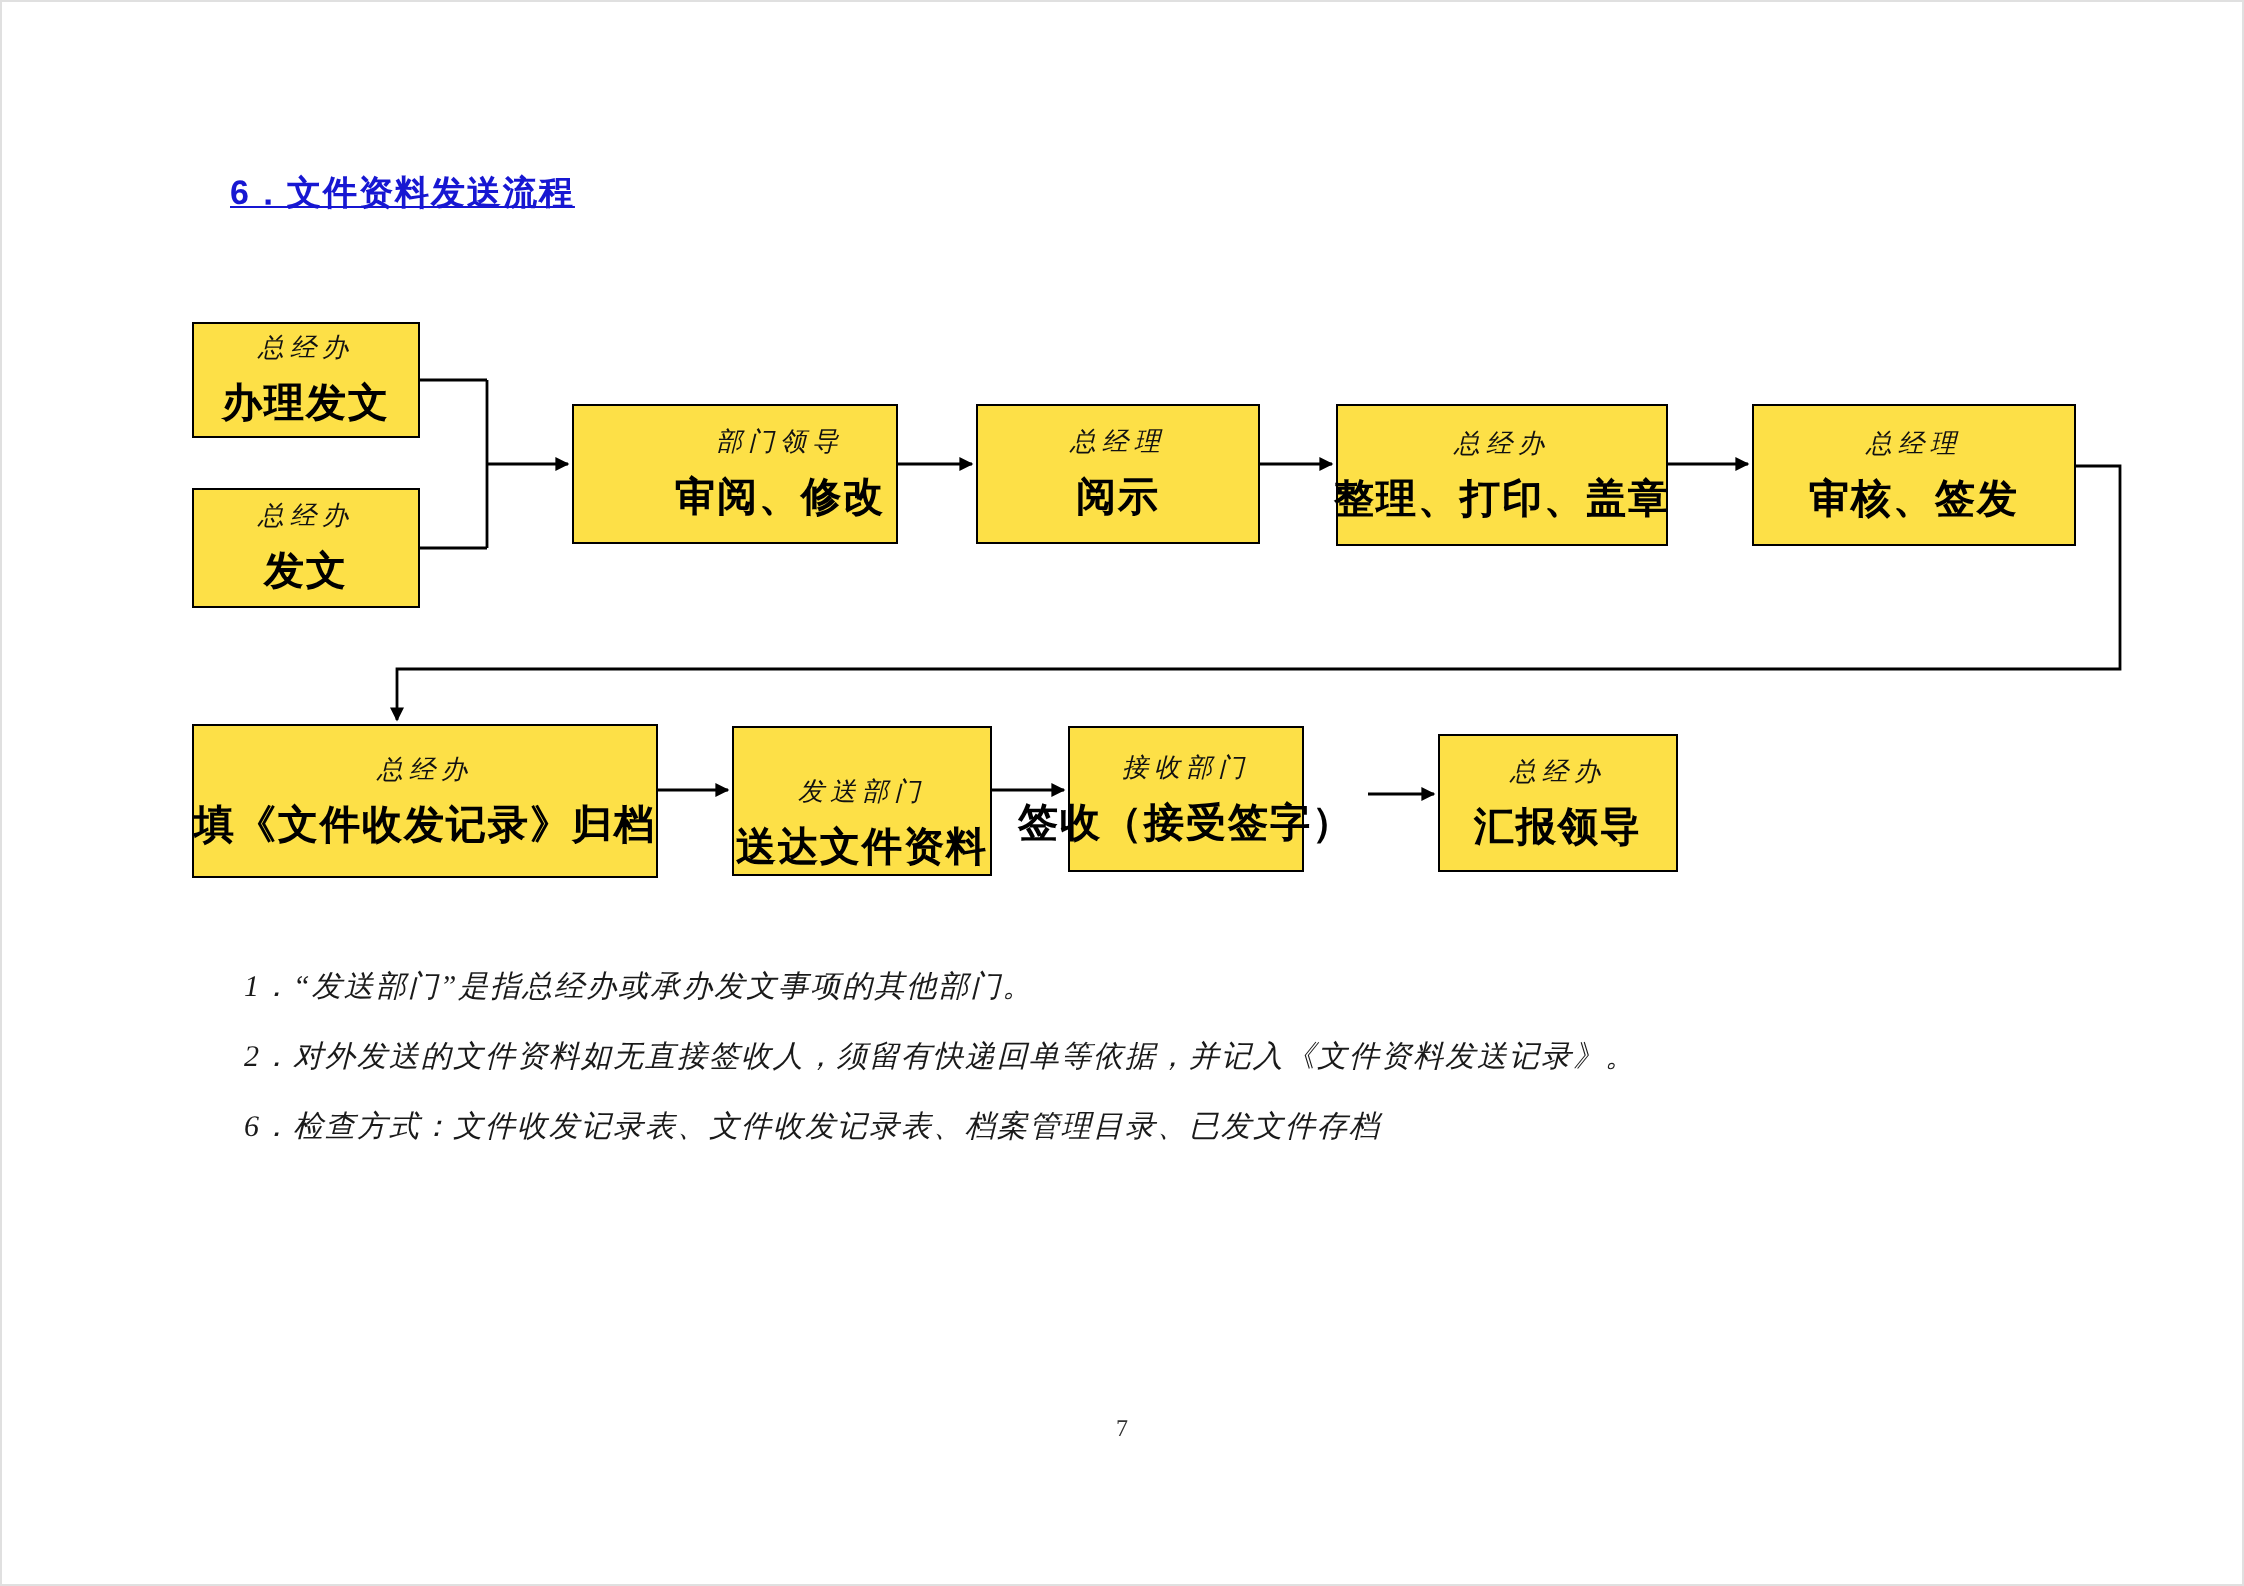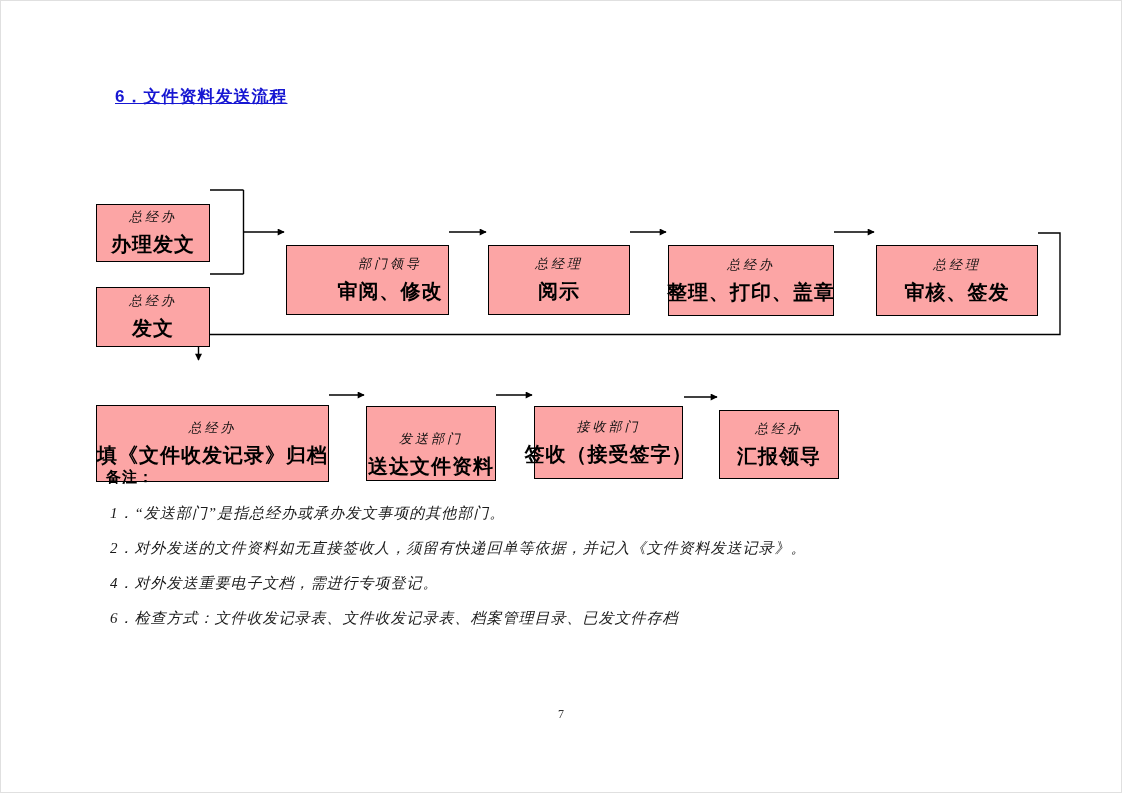--- a/index.html
+++ b/index.html
@@ -16,27 +16,26 @@
   .doc-title{
     position:absolute;left:114px;top:84px;
     font-size:17px;font-weight:bold;color:#1717D2;
     letter-spacing:1px;
     font-family:"Liberation Sans", sans-serif;
     text-decoration:underline;
   }
   .flow-box{
     position:absolute;
     border:1.5px solid #000;
-    background:#fca5a5;
+    background:#fde047;
     box-sizing:border-box;
     display:flex;flex-direction:column;
     align-items:center;justify-content:center;
     gap:5px;
     text-align:center;
-    margin-top:43px;
   }
   .flow-box .role{
     font-family:"Liberation Serif", serif;
     font-style:italic;
     font-size:13px;
     letter-spacing:3px;
     color:#111;
     white-space:nowrap;
   }
   .flow-box .action{
@@ -53,21 +52,21 @@
   }
   .notes{
     position:absolute;left:105px;top:467px;width:860px;
   }
   .notes-heading{
     font-size:15px;font-weight:bold;letter-spacing:1px;
     font-family:"Liberation Sans", sans-serif;
     margin-bottom:16px;
   }
   .notes-list{
-    list-style:none;margin:4px;padding:0;
+    list-style:none;margin:16px;padding:0;
   }
   .notes-list li{
     font-family:"Liberation Serif", serif;
     font-style:italic;
     font-size:15px;
     letter-spacing:1px;
     color:#1a1a1a;
     line-height:20px;
     margin-bottom:15px;
     white-space:nowrap;
@@ -131,34 +130,32 @@
   </div>
 
   <div class="flow-box" style="left:95px;top:361px;width:233px;height:77px;">
     <div class="role">总经办</div>
     <div class="action">填《文件收发记录》归档</div>
   </div>
   <div class="flow-box" style="left:365px;top:362px;width:130px;height:75px;justify-content:flex-end;">
     <div class="role">发送部门</div>
     <div class="action">送达文件资料</div>
   </div>
-  <div class="flow-box" style="left:533px;top:362px;width:149px;height:73px;">
+  <div class="flow-box" style="left:533px;top:362px;width:118px;height:73px;">
     <div class="role">接收部门</div>
     <div class="action">签收（接受签字）</div>
   </div>
   <div class="flow-box" style="left:718px;top:366px;width:120px;height:69px;">
     <div class="role">总经办</div>
     <div class="action">汇报领导</div>
   </div>
 
   <div class="notes">
-    <div class="notes-heading">备注：</div>
     <ul class="notes-list">
       <li>1．“发送部门”是指总经办或承办发文事项的其他部门。</li>
       <li>2．对外发送的文件资料如无直接签收人，须留有快递回单等依据，并记入《文件资料发送记录》。</li>
-      <li>4．对外发送重要电子文档，需进行专项登记。</li>
       <li>6．检查方式：文件收发记录表、文件收发记录表、档案管理目录、已发文件存档</li>
     </ul>
   </div>
 
   <div class="page-number">7</div>
 
 </div>
 
 </body></html>

